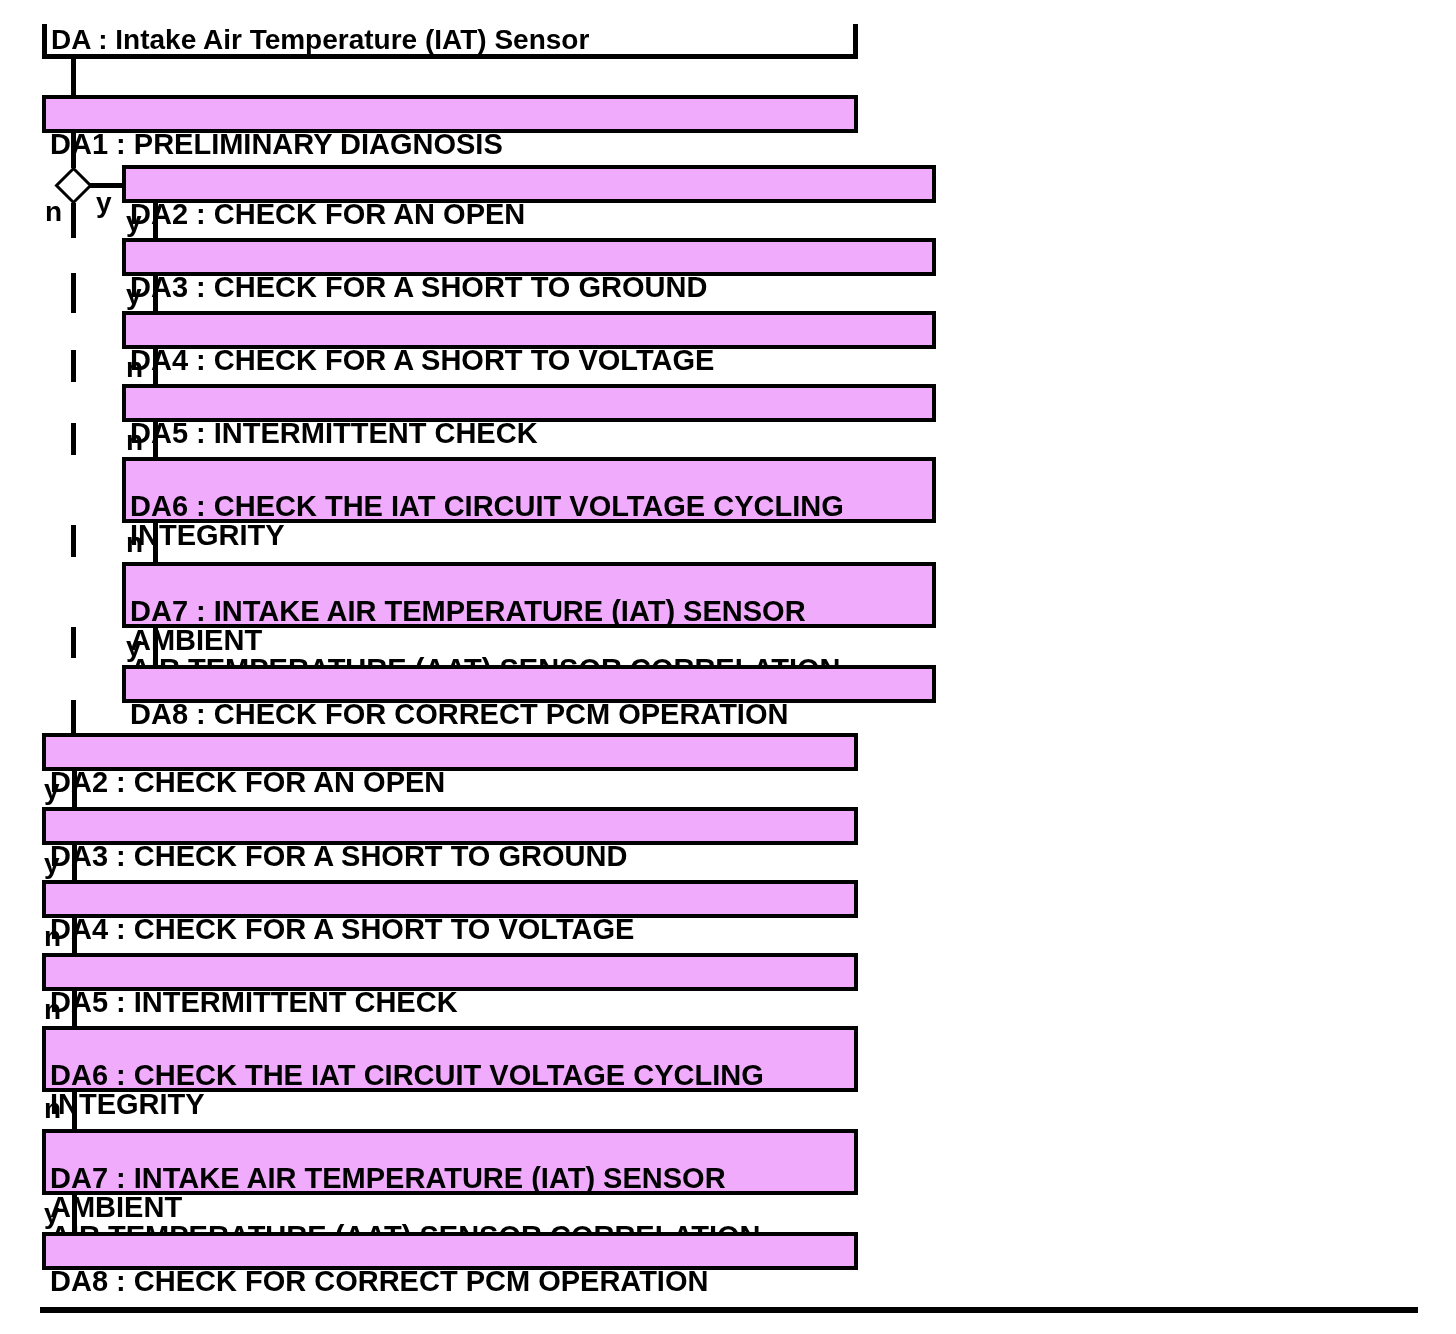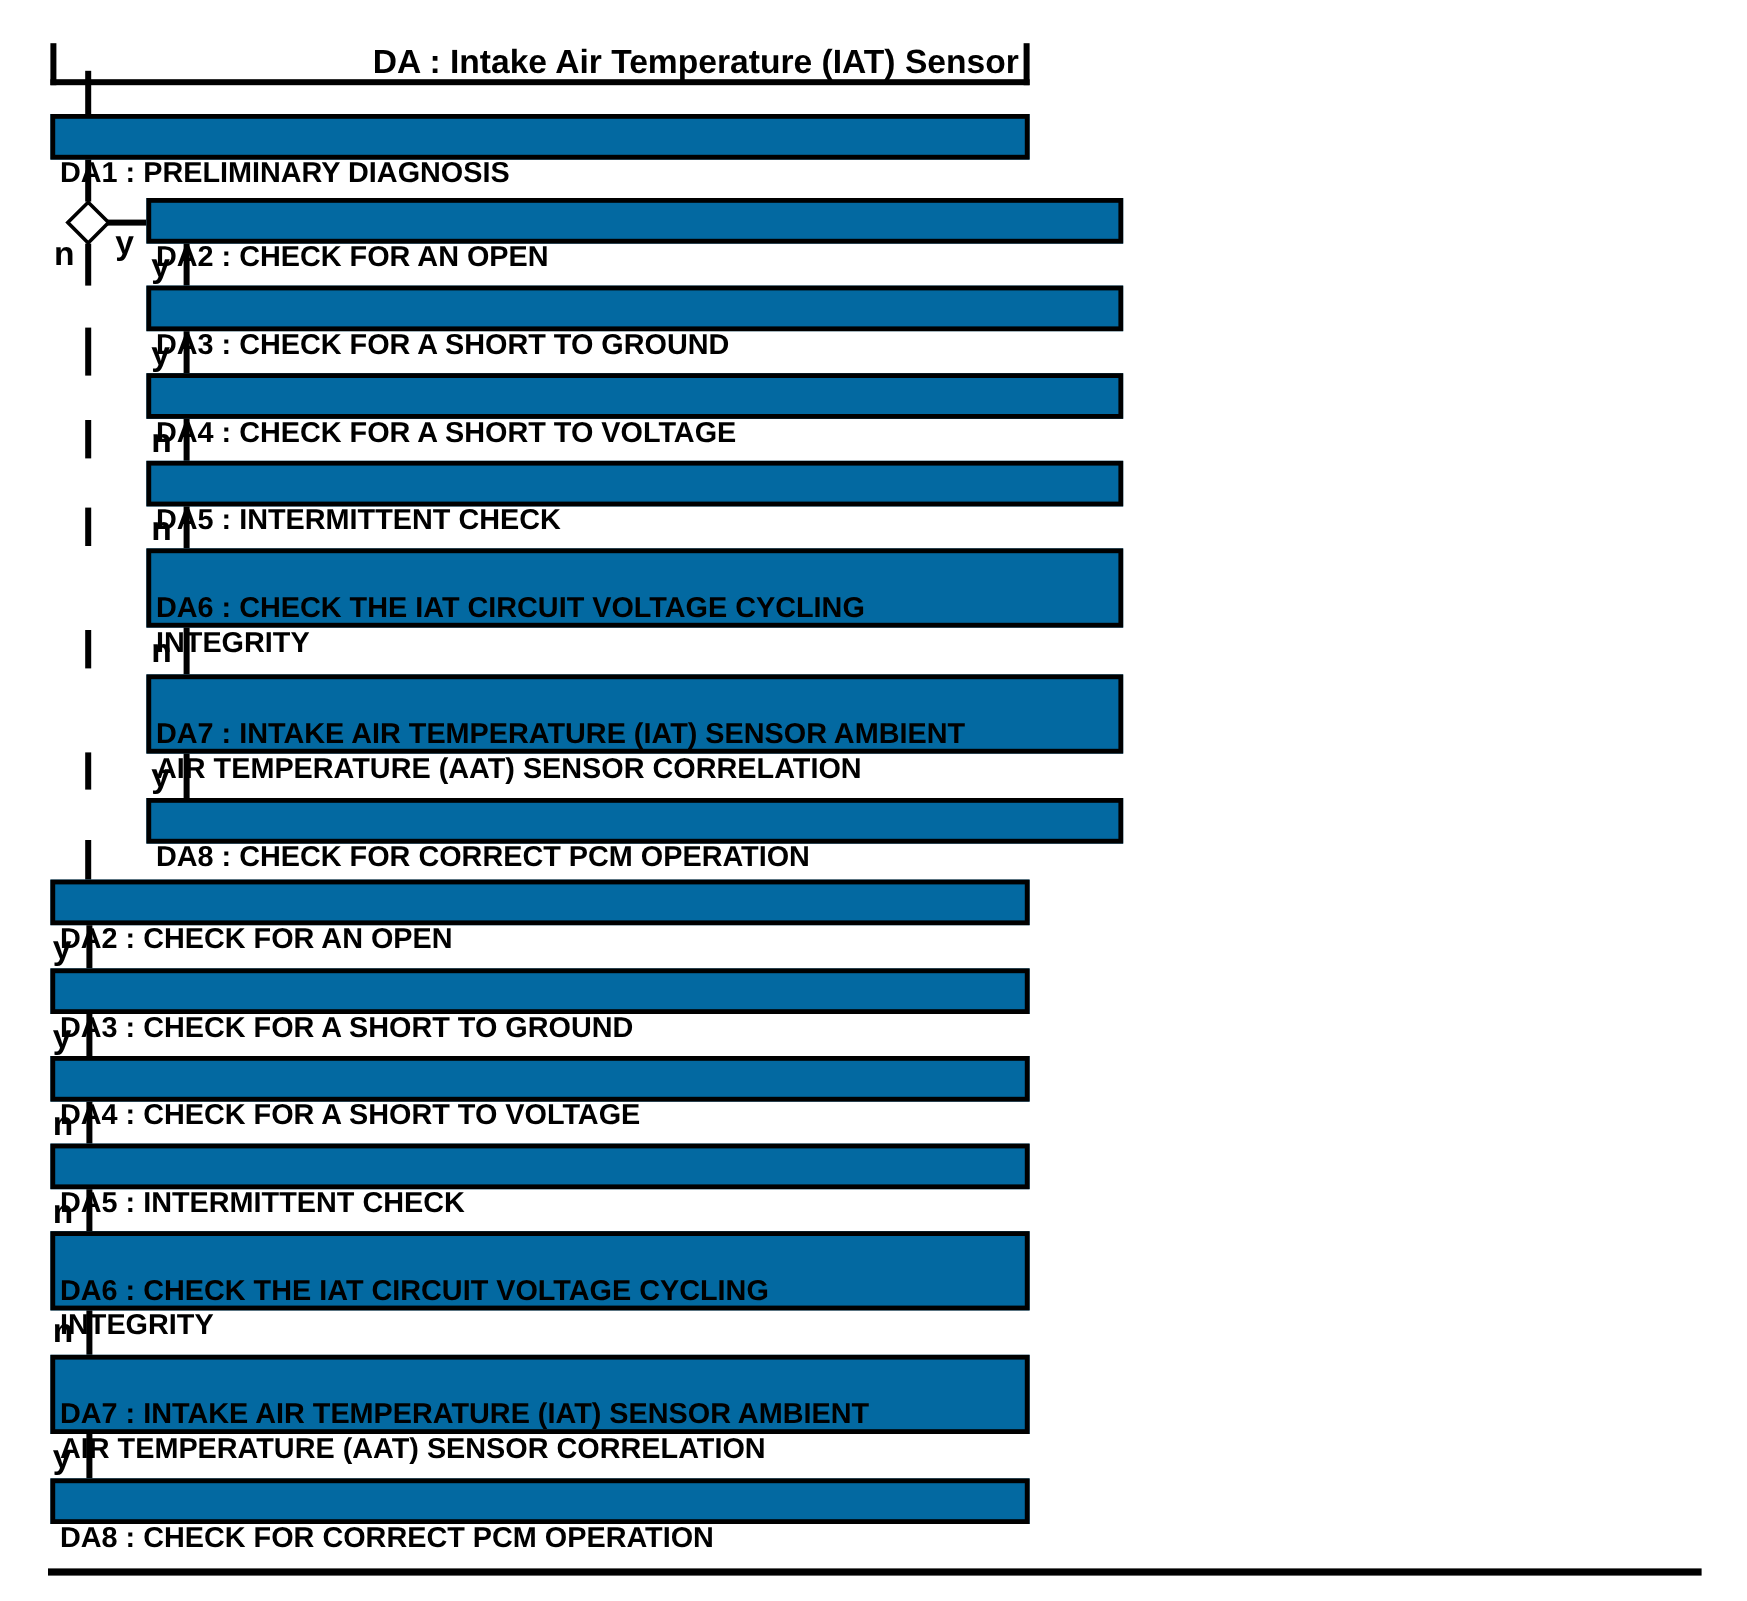--- a/index.html
+++ b/index.html
@@ -9,23 +9,23 @@
     height: 1334px;
     background: #ffffff;
     font-family: "Liberation Sans", "DejaVu Sans", sans-serif;
     color: #000000;
     overflow: hidden;
   }
   .node {
     position: absolute;
     box-sizing: border-box;
     border: 4px solid #000000;
-    background: #0369a1;
+    background: #f0abfc;
     font-weight: bold;
-    font-size: 24px;
+    font-size: 29px;
     line-height: 29px;
     padding: 2px 4px 0 4px;
     white-space: pre-line;
     color: #000000;
   }
   .titlebox {
     position: absolute;
     box-sizing: border-box;
     border: 5px solid #000000;
     border-top: none;
@@ -49,21 +49,21 @@
     color: #000000;
     white-space: nowrap;
   }
   .diamond { position: absolute; }
 </style>
 </head>
 <body>
 
 <div class="page">
 
-  <div class="titlebox" style="left:42px; top:36px; width:816px; height:35px;text-align:right;">
+  <div class="titlebox" style="left:42px; top:24px; width:816px; height:35px;">
     <span>DA : Intake Air Temperature (IAT) Sensor</span>
   </div>
 
   <div class="vline" style="left:71px; top:59px; width:5px; height:36px;"></div>
 
   <div class="node" style="left:42px; top:95px; width:816px; height:38px;">
     <span>DA1 : PRELIMINARY DIAGNOSIS</span>
   </div>
 
   <div class="vline" style="left:71px; top:133px; width:5px; height:35px;"></div>

